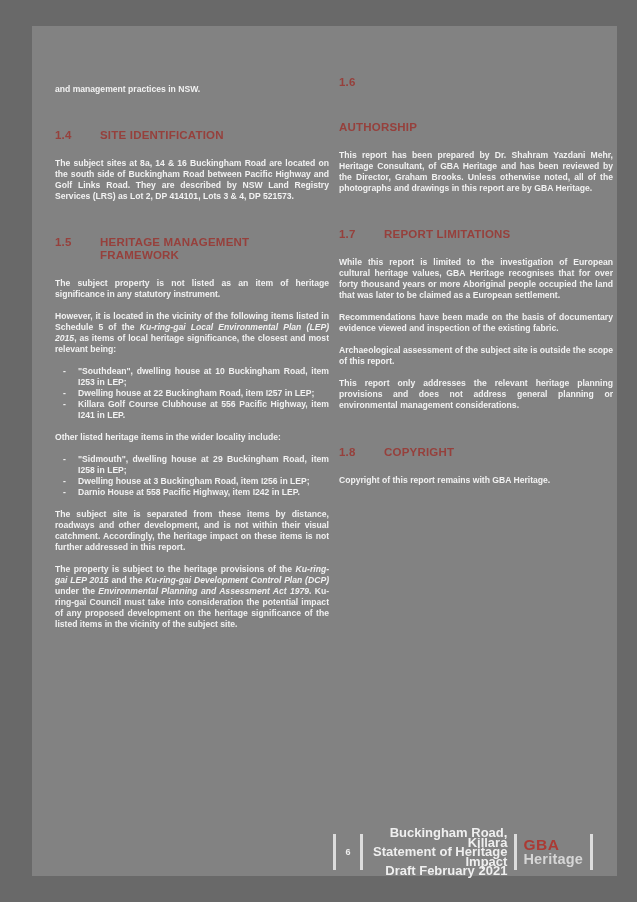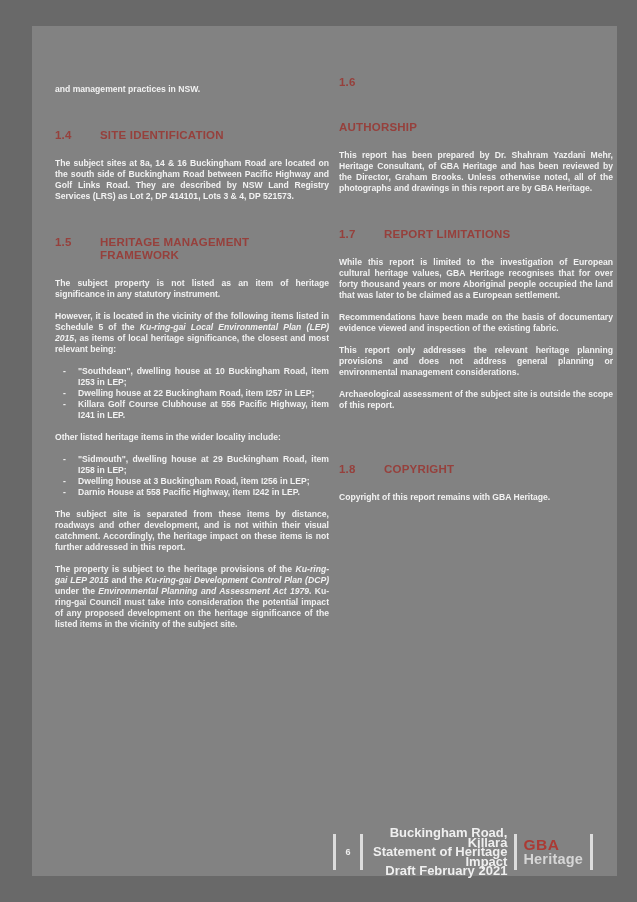--- a/index.html
+++ b/index.html
@@ -29,21 +29,21 @@
 
   .heading {
     display:flex;
     color:#96403c; font-weight:bold;
     font-size:11.5px; line-height:13px;
     margin:34px 0 16px 0;
     letter-spacing:0.2px;
   }
   .heading.first { margin-top:0;flex-direction:column; }
   .heading.mt-lg { margin-top:34px; }
-  .heading.mt-xl { margin-top:52px; }
+  .heading.mt-xl { margin-top:35px; }
   .heading .num { width:45px; flex:0 0 45px; }
   .heading .title { flex:1; }
 
   .bullet-list { margin:0 0 11px 0; }
   .bullet-row { display:flex; }
   .bullet-dash { flex:0 0 15px; padding-left:8px; text-align:left; }
   .bullet-text { flex:1; }
 
   .footer {
     position:absolute; left:301px; top:806px;
@@ -133,22 +133,22 @@
       <span class="title">AUTHORSHIP</span>
     </div>
     <p class="para">This report has been prepared by Dr. Shahram Yazdani Mehr, Heritage Consultant, of GBA Heritage and has been reviewed by the Director, Graham Brooks. Unless otherwise noted, all of the photographs and drawings in this report are by GBA Heritage.</p>
 
     <div class="heading mt-lg">
       <span class="num">1.7</span>
       <span class="title">REPORT LIMITATIONS</span>
     </div>
     <p class="para">While this report is limited to the investigation of European cultural heritage values, GBA Heritage recognises that for over forty thousand years or more Aboriginal people occupied the land that was later to be claimed as a European settlement.</p>
     <p class="para">Recommendations have been made on the basis of documentary evidence viewed and inspection of the existing fabric.</p>
+    <p class="para">Archaeological assessment of the subject site is outside the scope of this report.</p>
     <p class="para">This report only addresses the relevant heritage planning provisions and does not address general planning or environmental management considerations.</p>
-    <p class="para">Archaeological assessment of the subject site is outside the scope of this report.</p>
 
     <div class="heading mt-xl">
       <span class="num">1.8</span>
       <span class="title">COPYRIGHT</span>
     </div>
     <p class="para">Copyright of this report remains with GBA Heritage.</p>
   </div>
 
   <div class="footer">
     <div class="fbar"></div>

